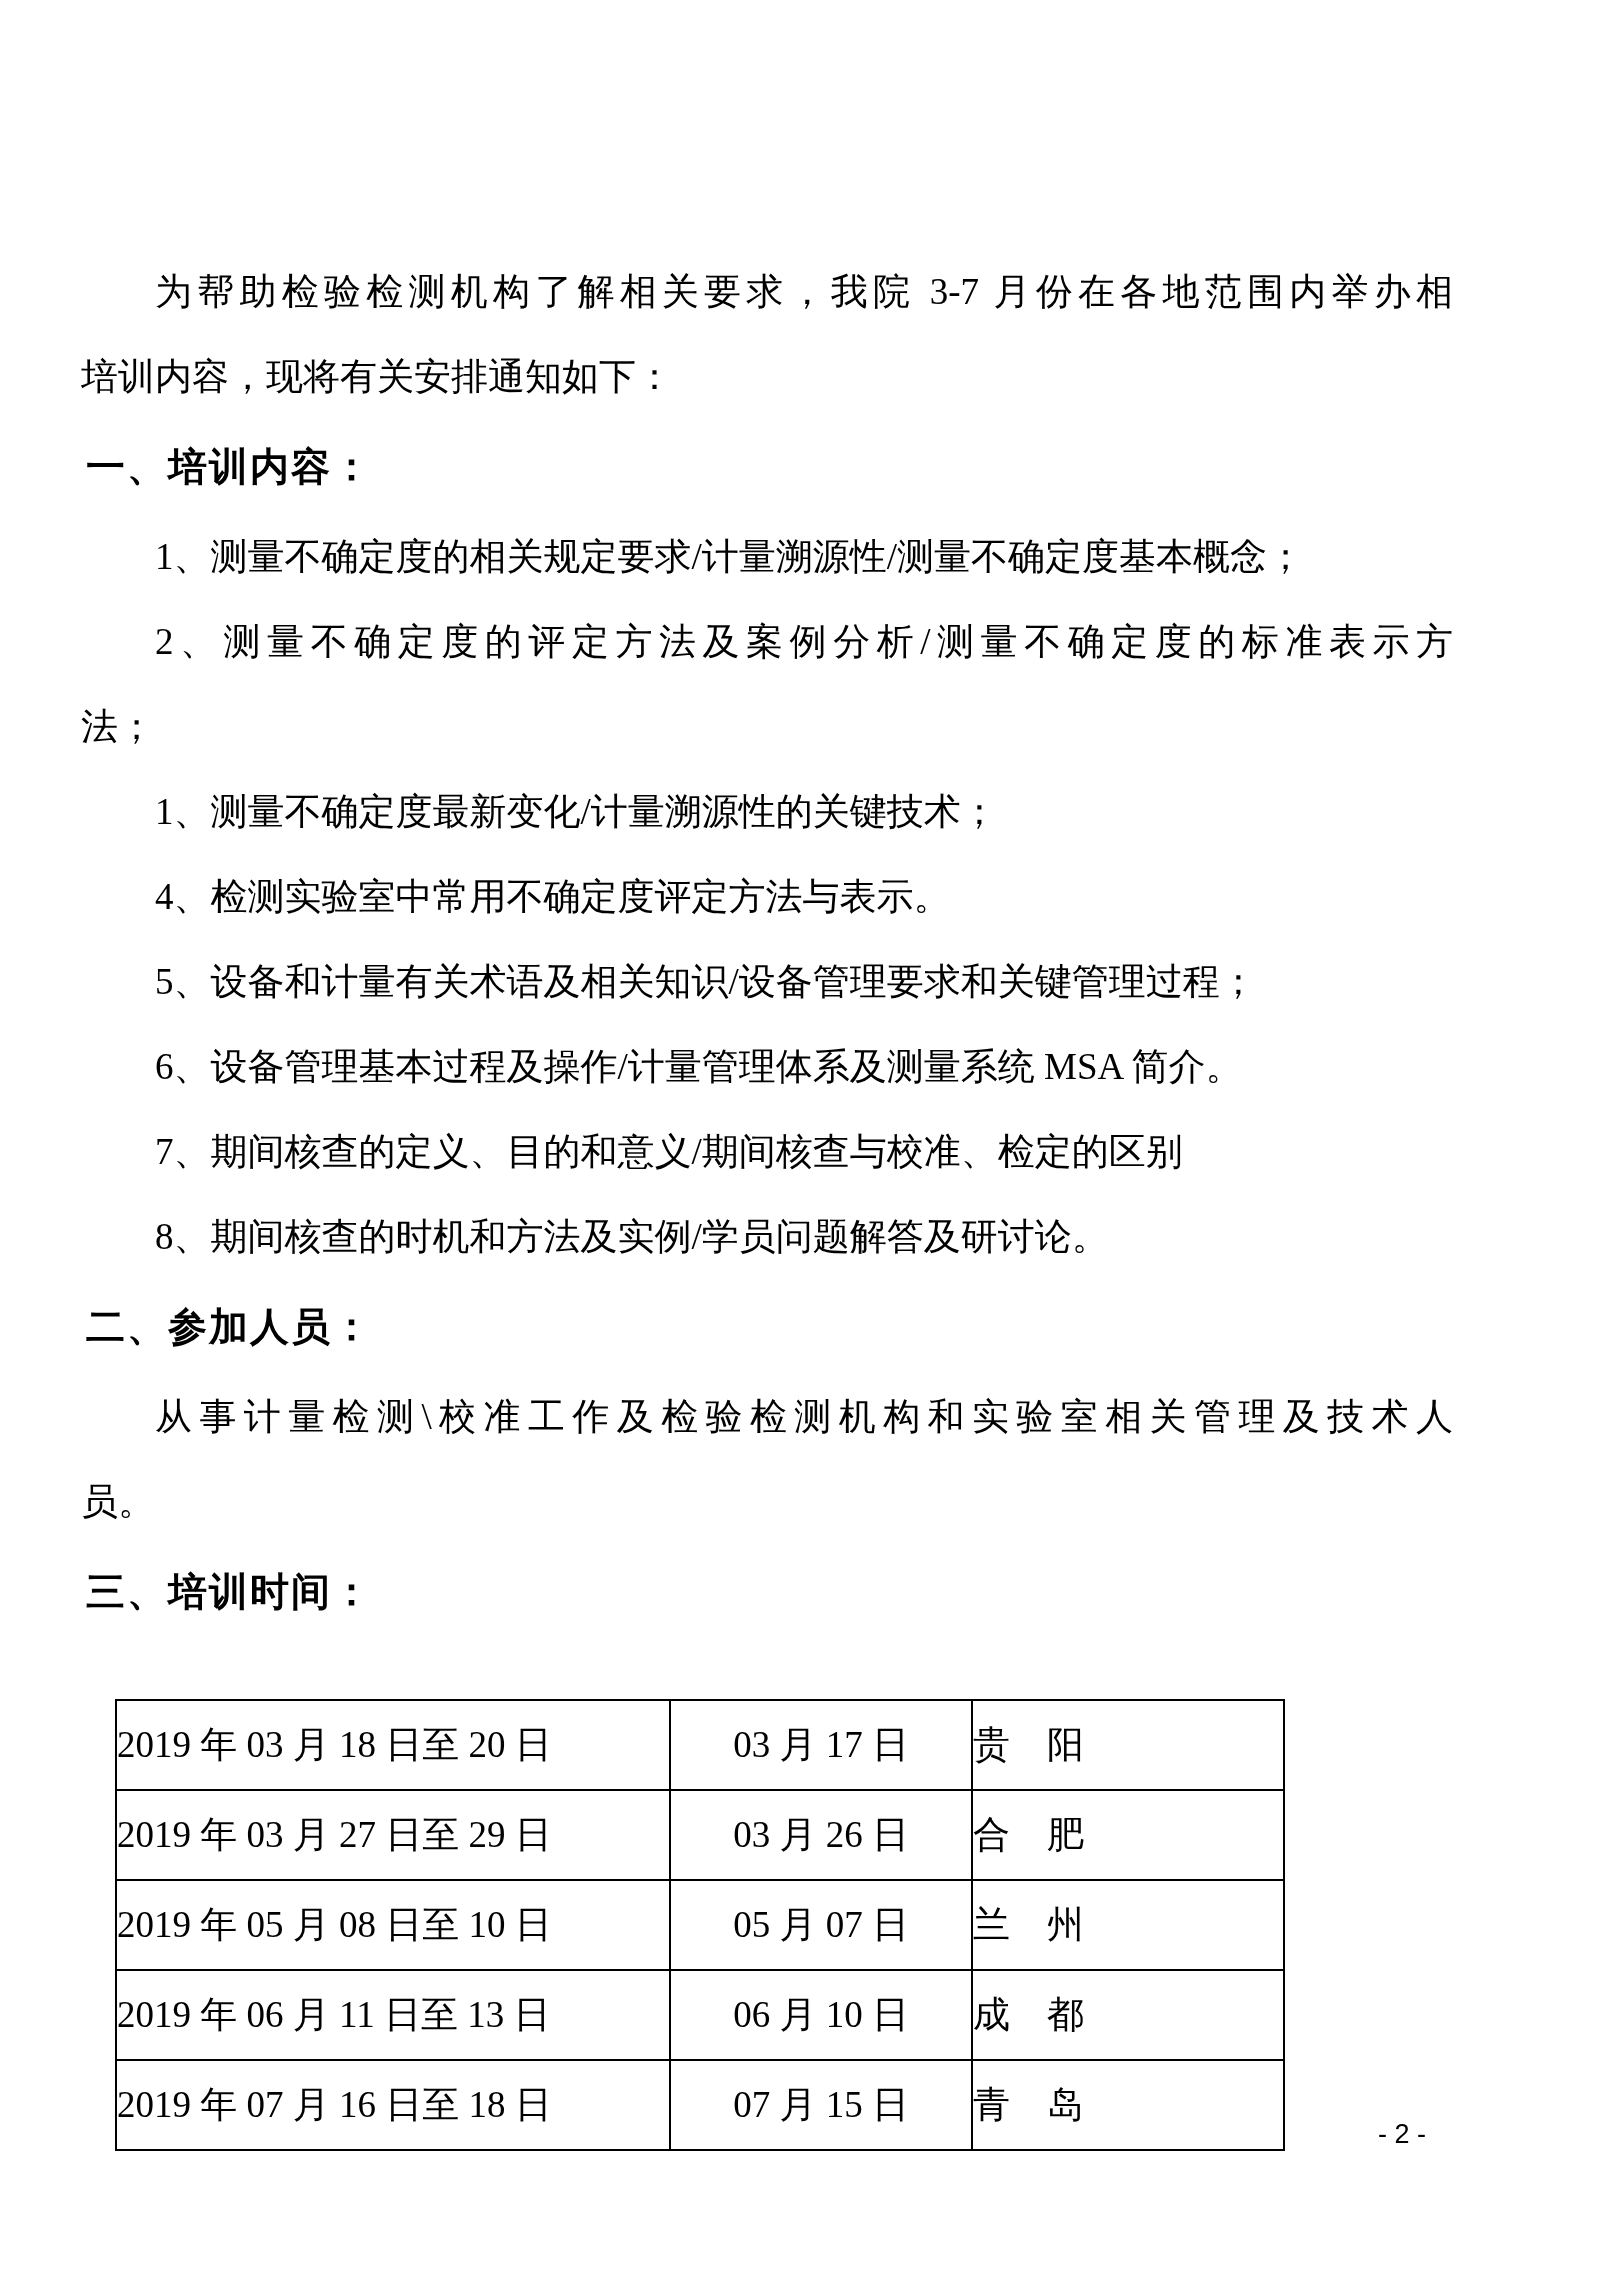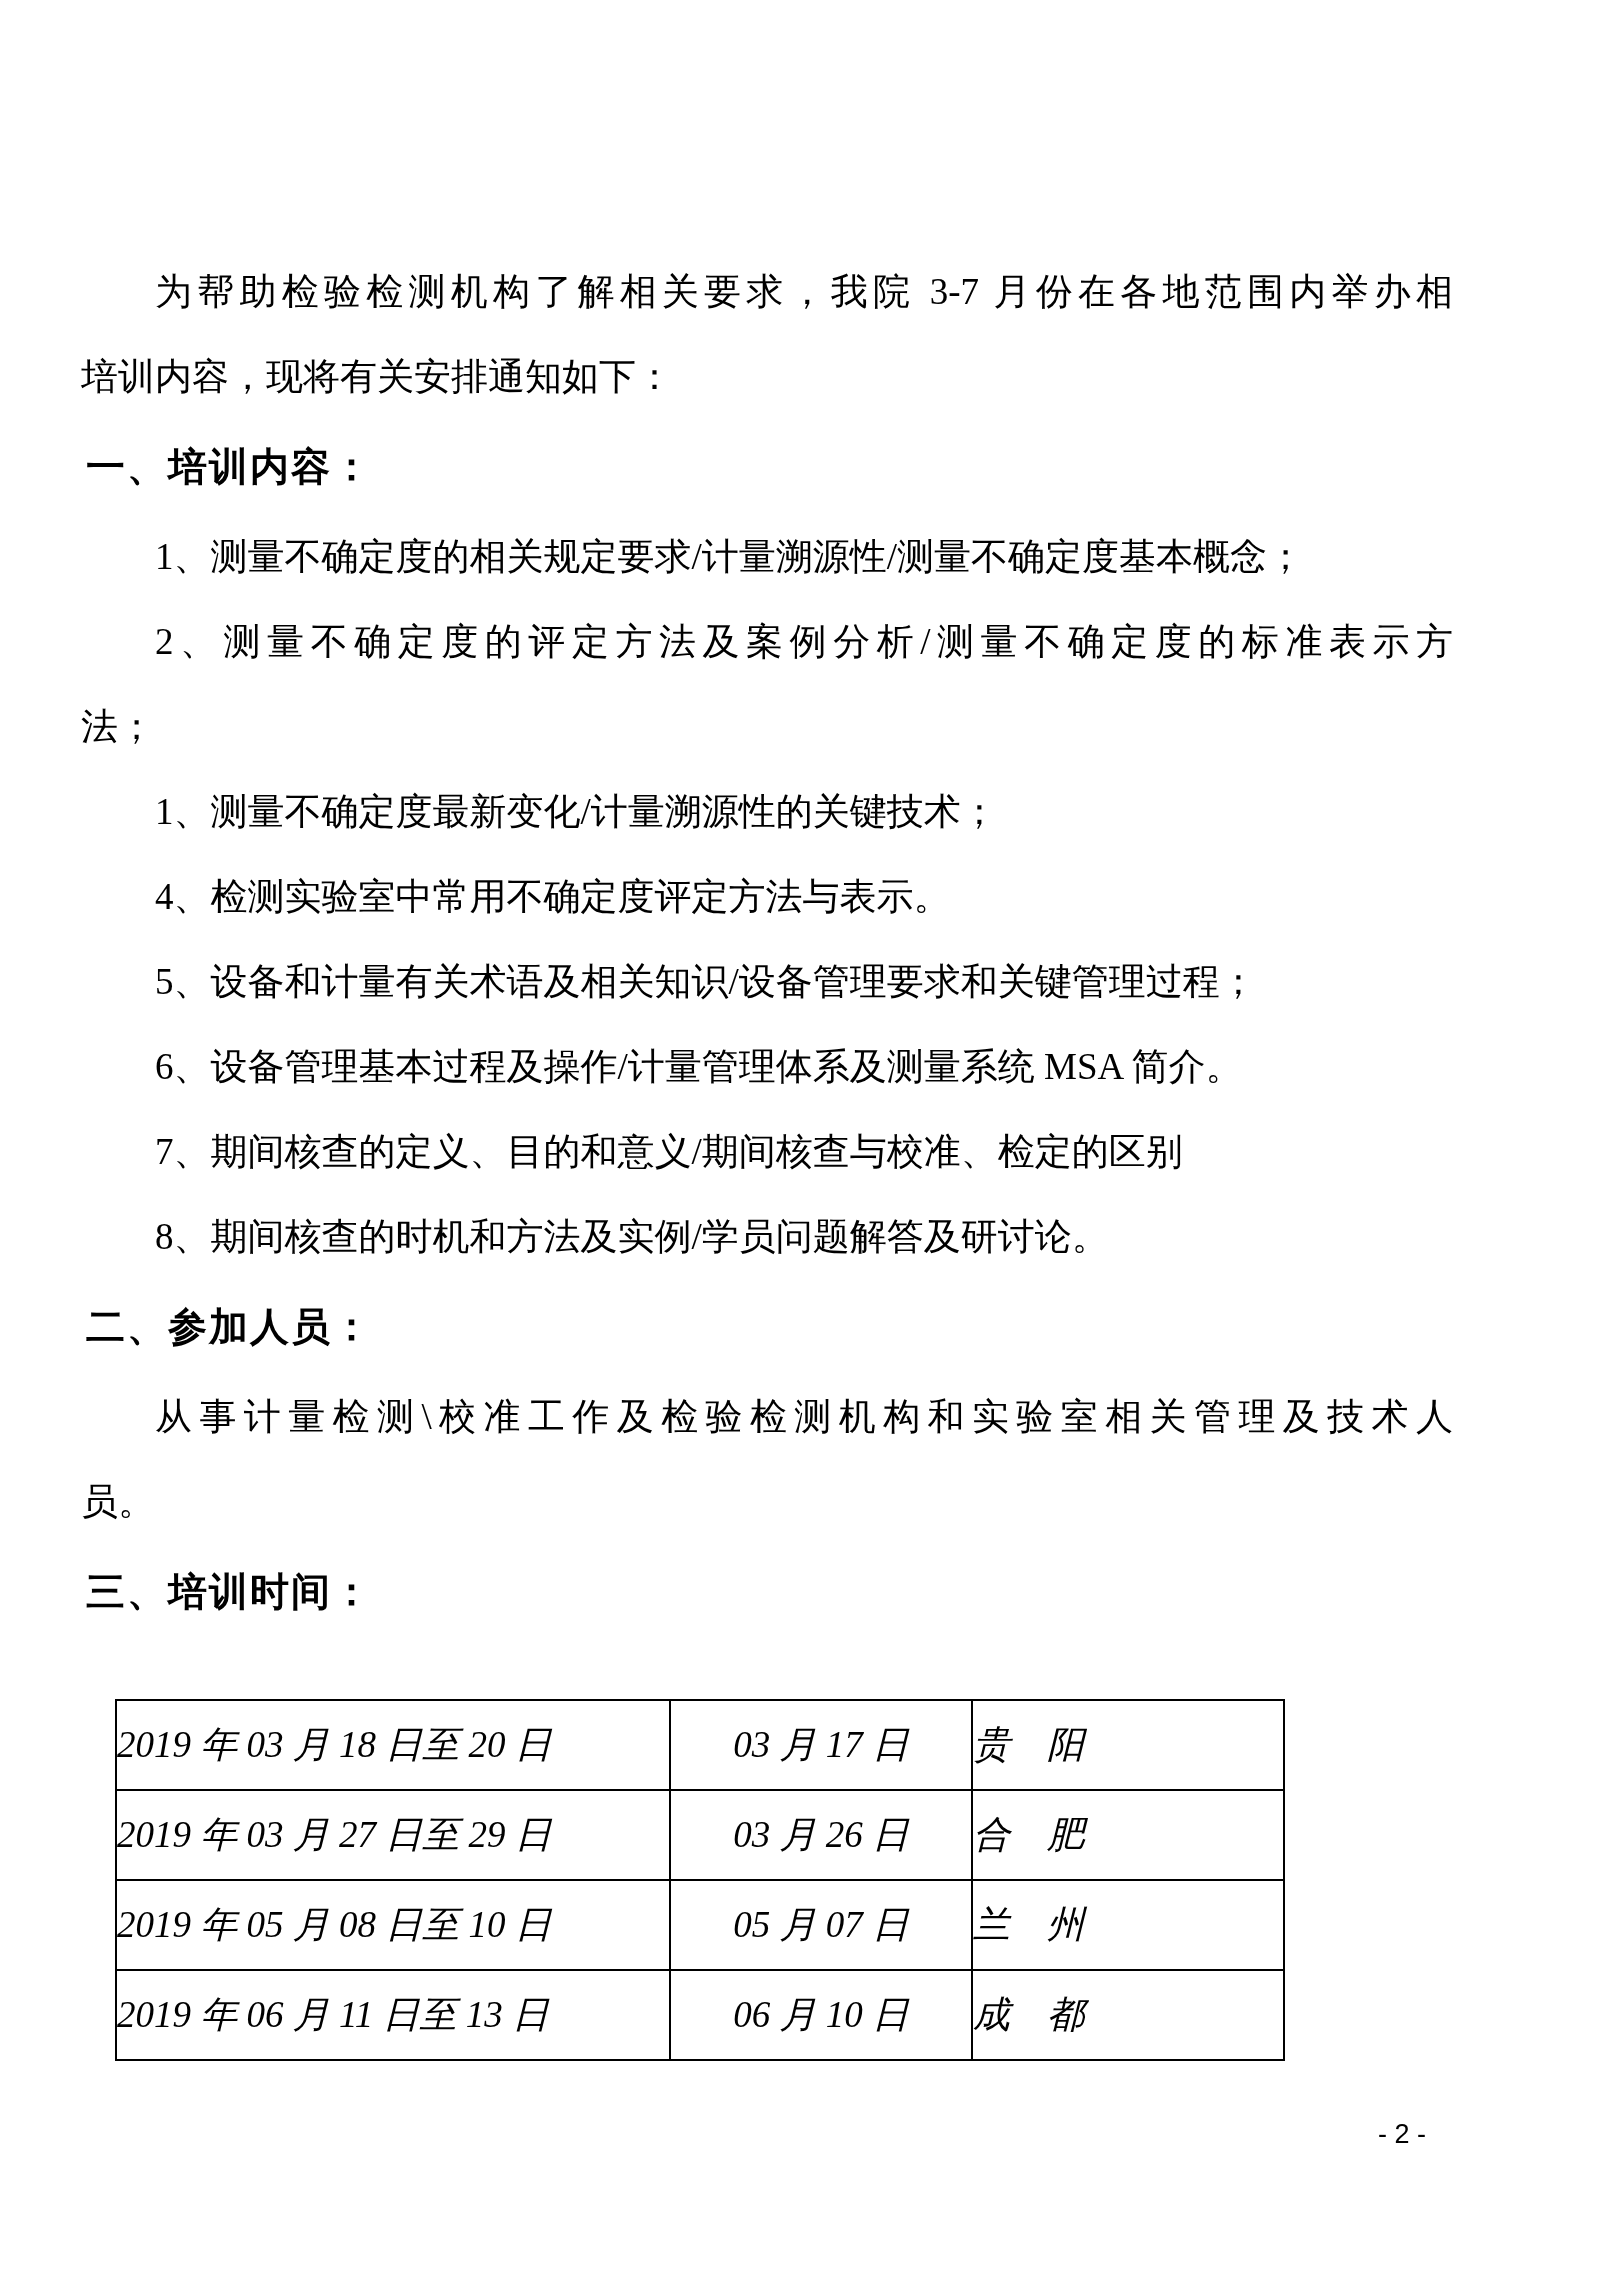--- a/index.html
+++ b/index.html
@@ -42,21 +42,20 @@
     letter-spacing: 2px;
     white-space: nowrap;
     color: #000000;
   }
   table.schedule {
     border-collapse: collapse;
     table-layout: fixed;
     width: 1162px;
     margin: 65px 0 3px 34px;
     border: 2.7px solid #000000;
-    font-style: italic;
   }
   table.schedule td {
     border: 2px solid #000000;
     height: 88px;
     font-size: 37px;
     vertical-align: middle;
     padding: 0;
     color: #000000;
     white-space: nowrap;
     overflow: hidden;
@@ -116,19 +115,24 @@
       <tr>
         <td class="col-date">2019 年 05 月 08 日至 10 日</td>
         <td class="col-reg">05 月 07 日</td>
         <td class="col-city">兰　州</td>
       </tr>
       <tr>
         <td class="col-date">2019 年 06 月 11 日至 13 日</td>
         <td class="col-reg">06 月 10 日</td>
         <td class="col-city">成　都</td>
       </tr>
+      <tr>
+        <td class="col-date">2019 年 07 月 16 日至 18 日</td>
+        <td class="col-reg">07 月 15 日</td>
+        <td class="col-city">青　岛</td>
+      </tr>
     </tbody>
   </table>
 
   <div class="footer">- 2 -</div>
 
 </div>
 
 
 </body></html>

